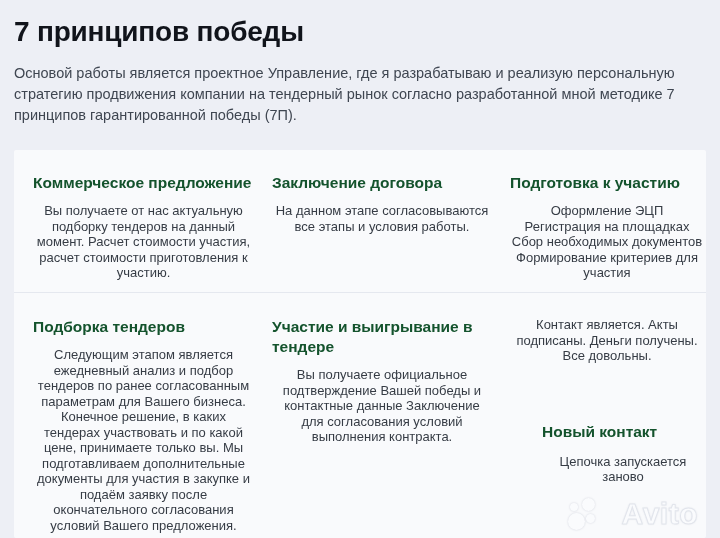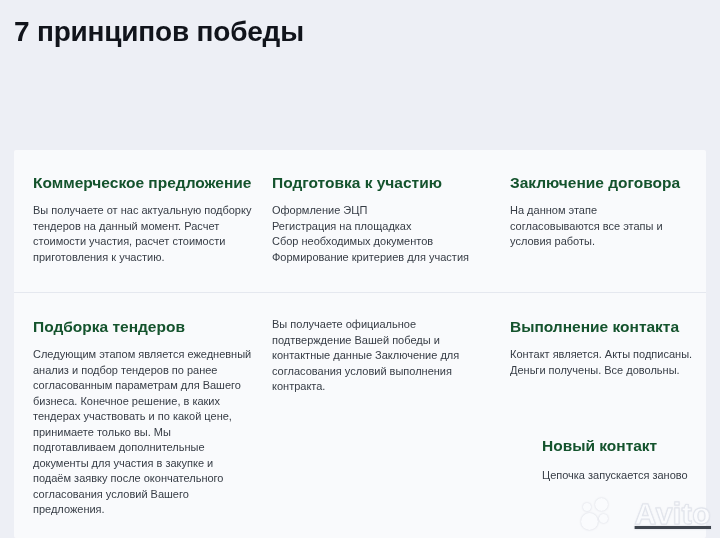--- a/index.html
+++ b/index.html
@@ -71,45 +71,45 @@
   .row-2 .cell {
     padding-top: 24px;
   }
   .row-2 .card h3 {
   }
   .row-2 .card.two-line-title h3 {
     margin-bottom: 10px;
   }
   .card p, .card .line {
     margin: 0;
-    font-size: 11px;
+    font-size: 13px;
     line-height: 15.5px;
     color: #363c45;
+    text-align: center;
   }
   .card p + p {
     margin-top: 16px;
   }
   .card.stacked-gap {
     margin-top: 58px;
     margin-left: 32px;
   }
   .card.stacked-gap h3 {
     margin-bottom: 12px;
   }
   
   .watermark {
     position: absolute;
-    right: 9px;
+    right: 22px;
     bottom: 7px;
     display: flex;
     align-items: center;
     gap: 20px;
     opacity: 0.96;
     pointer-events: none;
-    text-decoration: underline;
   }
   .wm-logo {
     position: relative;
     width: 34px;
     height: 32px;
   }
   .wm-logo i {
     position: absolute;
     display: block;
     border-radius: 50%;
@@ -127,63 +127,64 @@
     color: #fbfcfe;
     -webkit-text-stroke: 1px #e2e5ec;
     text-shadow: 0 0 2px rgba(168,175,189,0.45);
   }
 </style>
 </head>
 <body>
 
 <div class="page">
   <h1 class="page-title">7 принципов победы</h1>
+  <p class="intro">Основой работы является проектное Управление, где я разрабатываю и реализую персональную стратегию продвижения компании на тендерный рынок согласно разработанной мной методике 7 принципов гарантированной победы (7П).</p>
 </div>
 
 <div class="panel">
 
   <div class="row row-1">
     <div class="cell">
       <div class="card">
         <h3>Коммерческое предложение</h3>
         <p>Вы получаете от нас актуальную подборку тендеров на данный момент. Расчет стоимости участия, расчет стоимости приготовления к участию.</p>
+      </div>
+    </div>
+    <div class="cell">
+      <div class="card">
+        <h3>Заключение договора</h3>
+        <p>На данном этапе согласовываются все этапы и условия работы.</p>
       </div>
     </div>
     <div class="cell last">
       <div class="card">
         <h3>Подготовка к участию</h3>
         <div class="line">Оформление ЭЦП</div>
         <div class="line">Регистрация на площадках</div>
         <div class="line">Сбор необходимых документов</div>
         <div class="line">Формирование критериев для участия</div>
       </div>
     </div>
-    <div class="cell">
-      <div class="card">
-        <h3>Заключение договора</h3>
-        <p>На данном этапе согласовываются все этапы и условия работы.</p>
-      </div>
-    </div>
   </div>
 
   <div class="row row-2">
     <div class="cell">
       <div class="card">
         <h3>Подборка тендеров</h3>
         <p>Следующим этапом является ежедневный анализ и подбор тендеров по ранее согласованным параметрам для Вашего бизнеса. Конечное решение, в каких тендерах участвовать и по какой цене, принимаете только вы. Мы подготавливаем дополнительные документы для участия в закупке и подаём заявку после окончательного согласования условий Вашего предложения.</p>
       </div>
     </div>
     <div class="cell">
       <div class="card two-line-title">
+        <h3>Участие и выигрывание в тендере</h3>
         <p>Вы получаете официальное подтверждение Вашей победы и контактные данные Заключение для согласования условий выполнения контракта.</p>
       </div>
     </div>
     <div class="cell last">
       <div class="card">
-        <h3>Выполнение контакта</h3>
         <p>Контакт является. Акты подписаны. Деньги получены. Все довольны.</p>
       </div>
       <div class="card stacked-gap">
         <h3>Новый контакт</h3>
         <p>Цепочка запускается заново</p>
       </div>
     </div>
   </div>
 
 </div>

